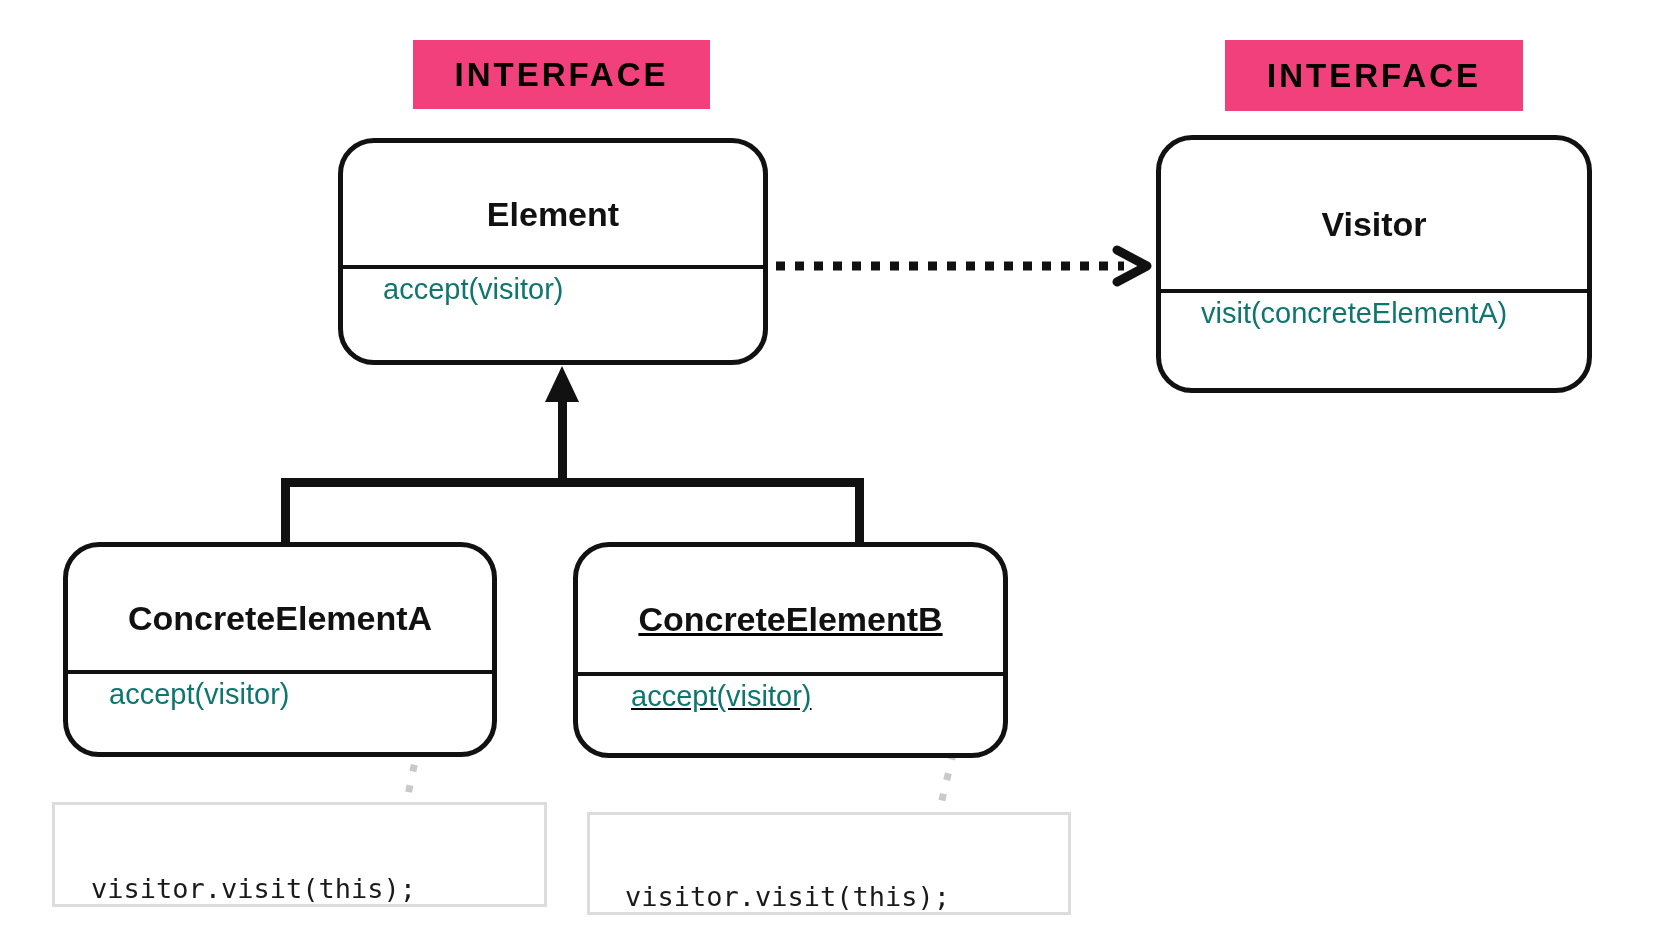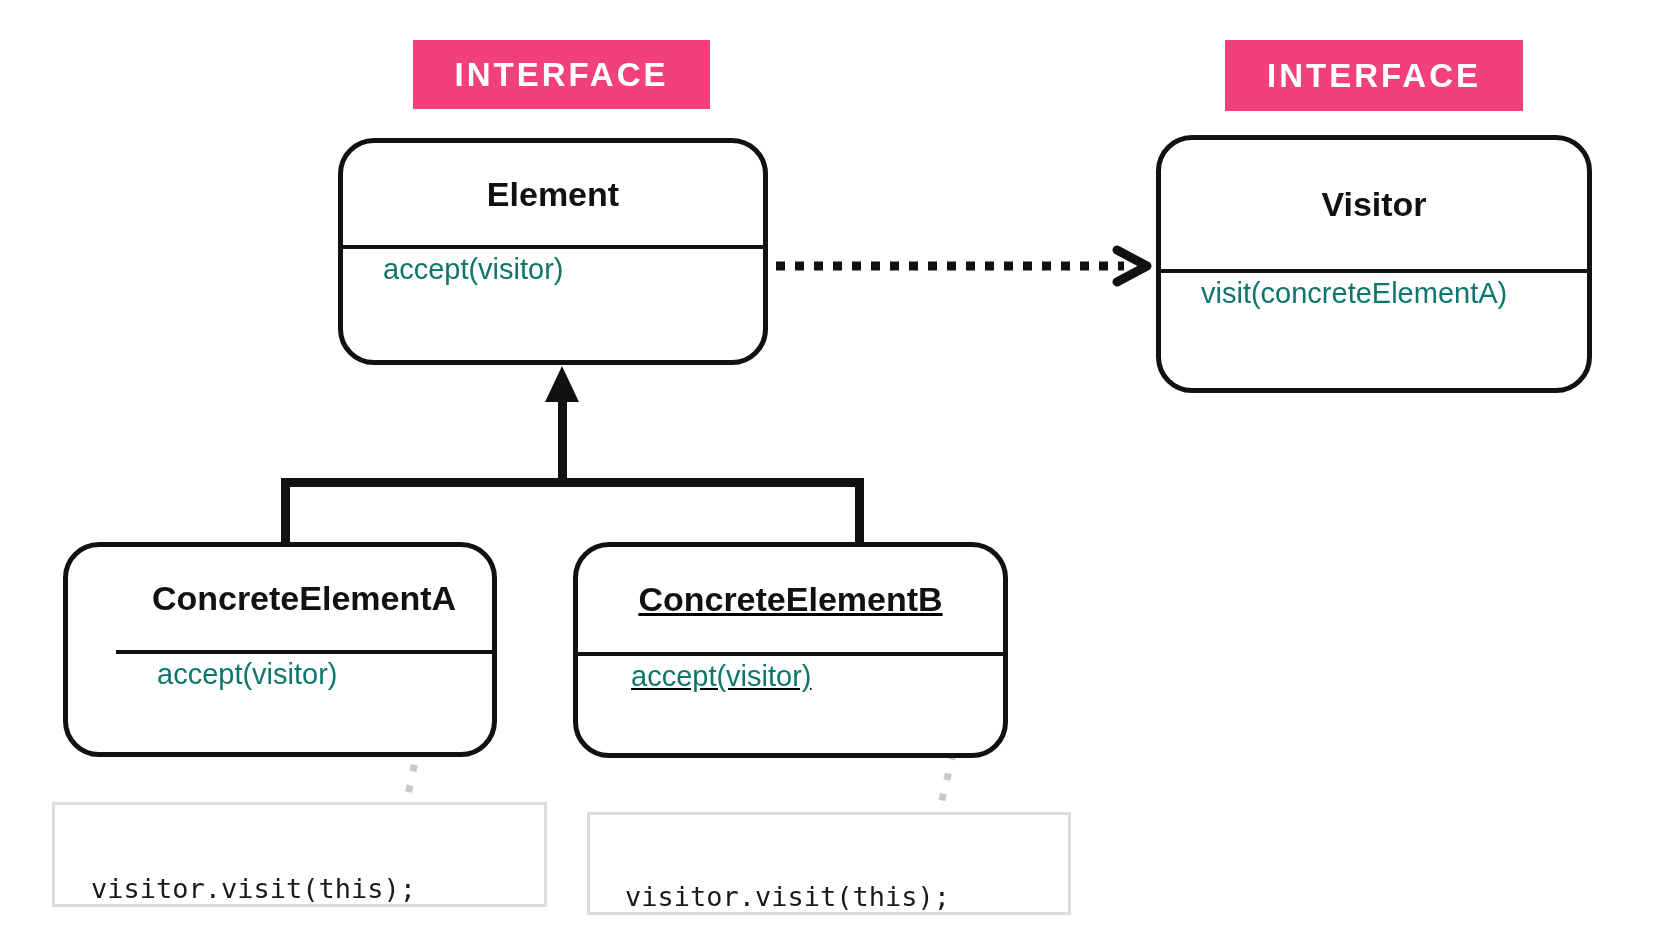--- a/index.html
+++ b/index.html
@@ -11,21 +11,21 @@
   #stage {
     position: relative;
     width: 1665px;
     height: 950px;
     background: #ffffff;
     overflow: hidden;
   }
   .badge {
     position: absolute;
     background: #F2407D;
-    color: #ffffff;
+    color: #000000;
     display: flex;
     align-items: center;
     justify-content: center;
     font-size: 33px;
     font-weight: 700;
     letter-spacing: 3px;
   }
   .class-box {
     position: absolute;
     background: #ffffff;
@@ -38,20 +38,21 @@
   }
   .class-title {
     box-sizing: border-box;
     border-bottom: 4px solid #111111;
     display: flex;
     align-items: center;
     justify-content: center;
     font-size: 34px;
     font-weight: 700;
     color: #111111;
+    margin-top: 20px;
   }
   .class-methods {
     flex: 1;
     display: flex;
     flex-direction: column;
     justify-content: flex-start;
     font-size: 29px;
     color: #0f766e;
     line-height: 40px;
     margin-left: 12px;
@@ -113,21 +114,21 @@
     </div>
   </div>
 
   <div class="class-box" style="left:1156px; top:135px; width:436px; height:258px;">
     <div class="class-title" style="height:133px;">Visitor</div>
     <div class="class-methods" style="padding-left:28px;">
       <div>visit(concreteElementA)</div>
     </div>
   </div>
 
-  <div class="class-box" style="left:63px; top:542px; width:434px; height:215px;padding-left:48px;">
+  <div class="class-box" style="left:63px; top:542px; width:434px; height:215px;">
     <div class="class-title" style="height:107px;">ConcreteElementA</div>
     <div class="class-methods" style="padding-left:29px;">
       <div>accept(visitor)</div>
     </div>
   </div>
 
   <div class="class-box" style="left:573px; top:542px; width:435px; height:216px;text-decoration:underline;">
     <div class="class-title" style="height:109px;">ConcreteElementB</div>
     <div class="class-methods" style="padding-left:41px;">
       <div>accept(visitor)</div>

